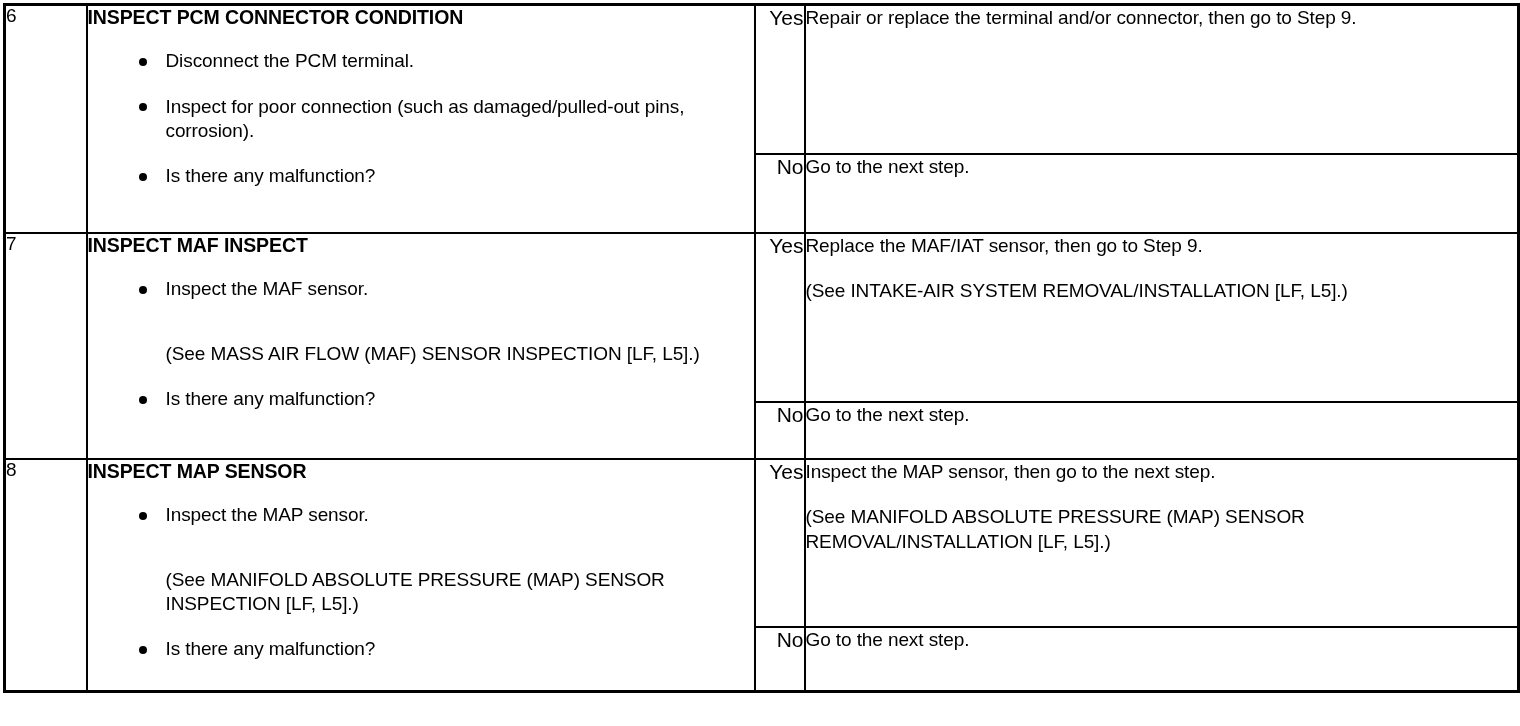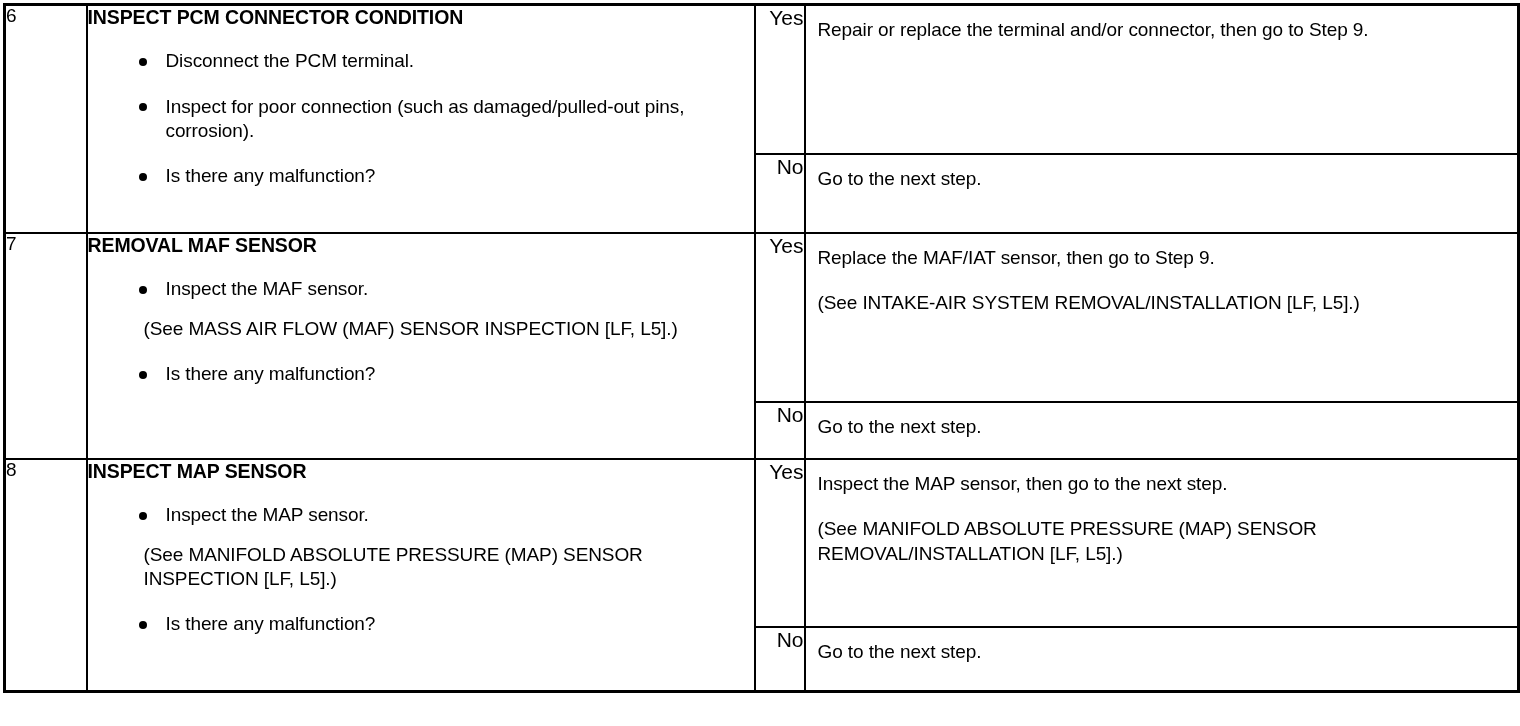--- a/index.html
+++ b/index.html
@@ -81,46 +81,46 @@
   .bullet-row .dot {
     position: absolute;
     left: 51px;
     top: 0.46em;
     width: 8px;
     height: 8px;
     background: #000;
     border-radius: 50%;
   }
   .note-row {
-    padding-left: 56px;
+    padding-left: 78px;
     font-size: 19px;
     line-height: 1.28;
     letter-spacing: -0.1px;
-    margin-top: 15px;
+    margin-top: 40px;
   }
 
   
   .yn {
     font-size: 21px;
     line-height: 1.1;
     padding: 8px 4px 6px 6px;
     text-align: right;
     white-space: nowrap;
     margin-top: 32px;
   }
 
   
   .action {
     padding: 8px 8px 8px 9px;
     font-size: 19px;
     line-height: 1.28;
     letter-spacing: -0.1px;
   }
   .action p {
-    margin: 12px;
+    margin: 0;
   }
   .action p + p {
     margin-top: 21px;
   }
 
   
   tr.r6 .insp   { height: 222px; }
   tr.r6 .yes-c  { height: 147px; }
   tr.r6 .no-c   { height: 77px;  }
 
@@ -176,21 +176,21 @@
         <td class="yn no-c">No</td>
         <td class="action no-c">
           <p>Go to the next step.</p>
         </td>
       </tr>
 
       <tr class="r7">
         <td class="step-num" rowspan="2">7</td>
 
         <td class="insp" rowspan="2">
-          <div class="insp-title">REMOVAL MAF SENSOR</div>
+          <div class="insp-title">INSPECT MAF INSPECT</div>
           <div class="bullets">
             <div class="bullet-row">
               <span class="dot"></span>
               <span>Inspect the MAF sensor.</span>
             </div>
             <div class="note-row">(See MASS AIR FLOW (MAF) SENSOR INSPECTION [LF, L5].)</div>
             <div class="bullet-row">
               <span class="dot"></span>
               <span>Is there any malfunction?</span>
             </div>

